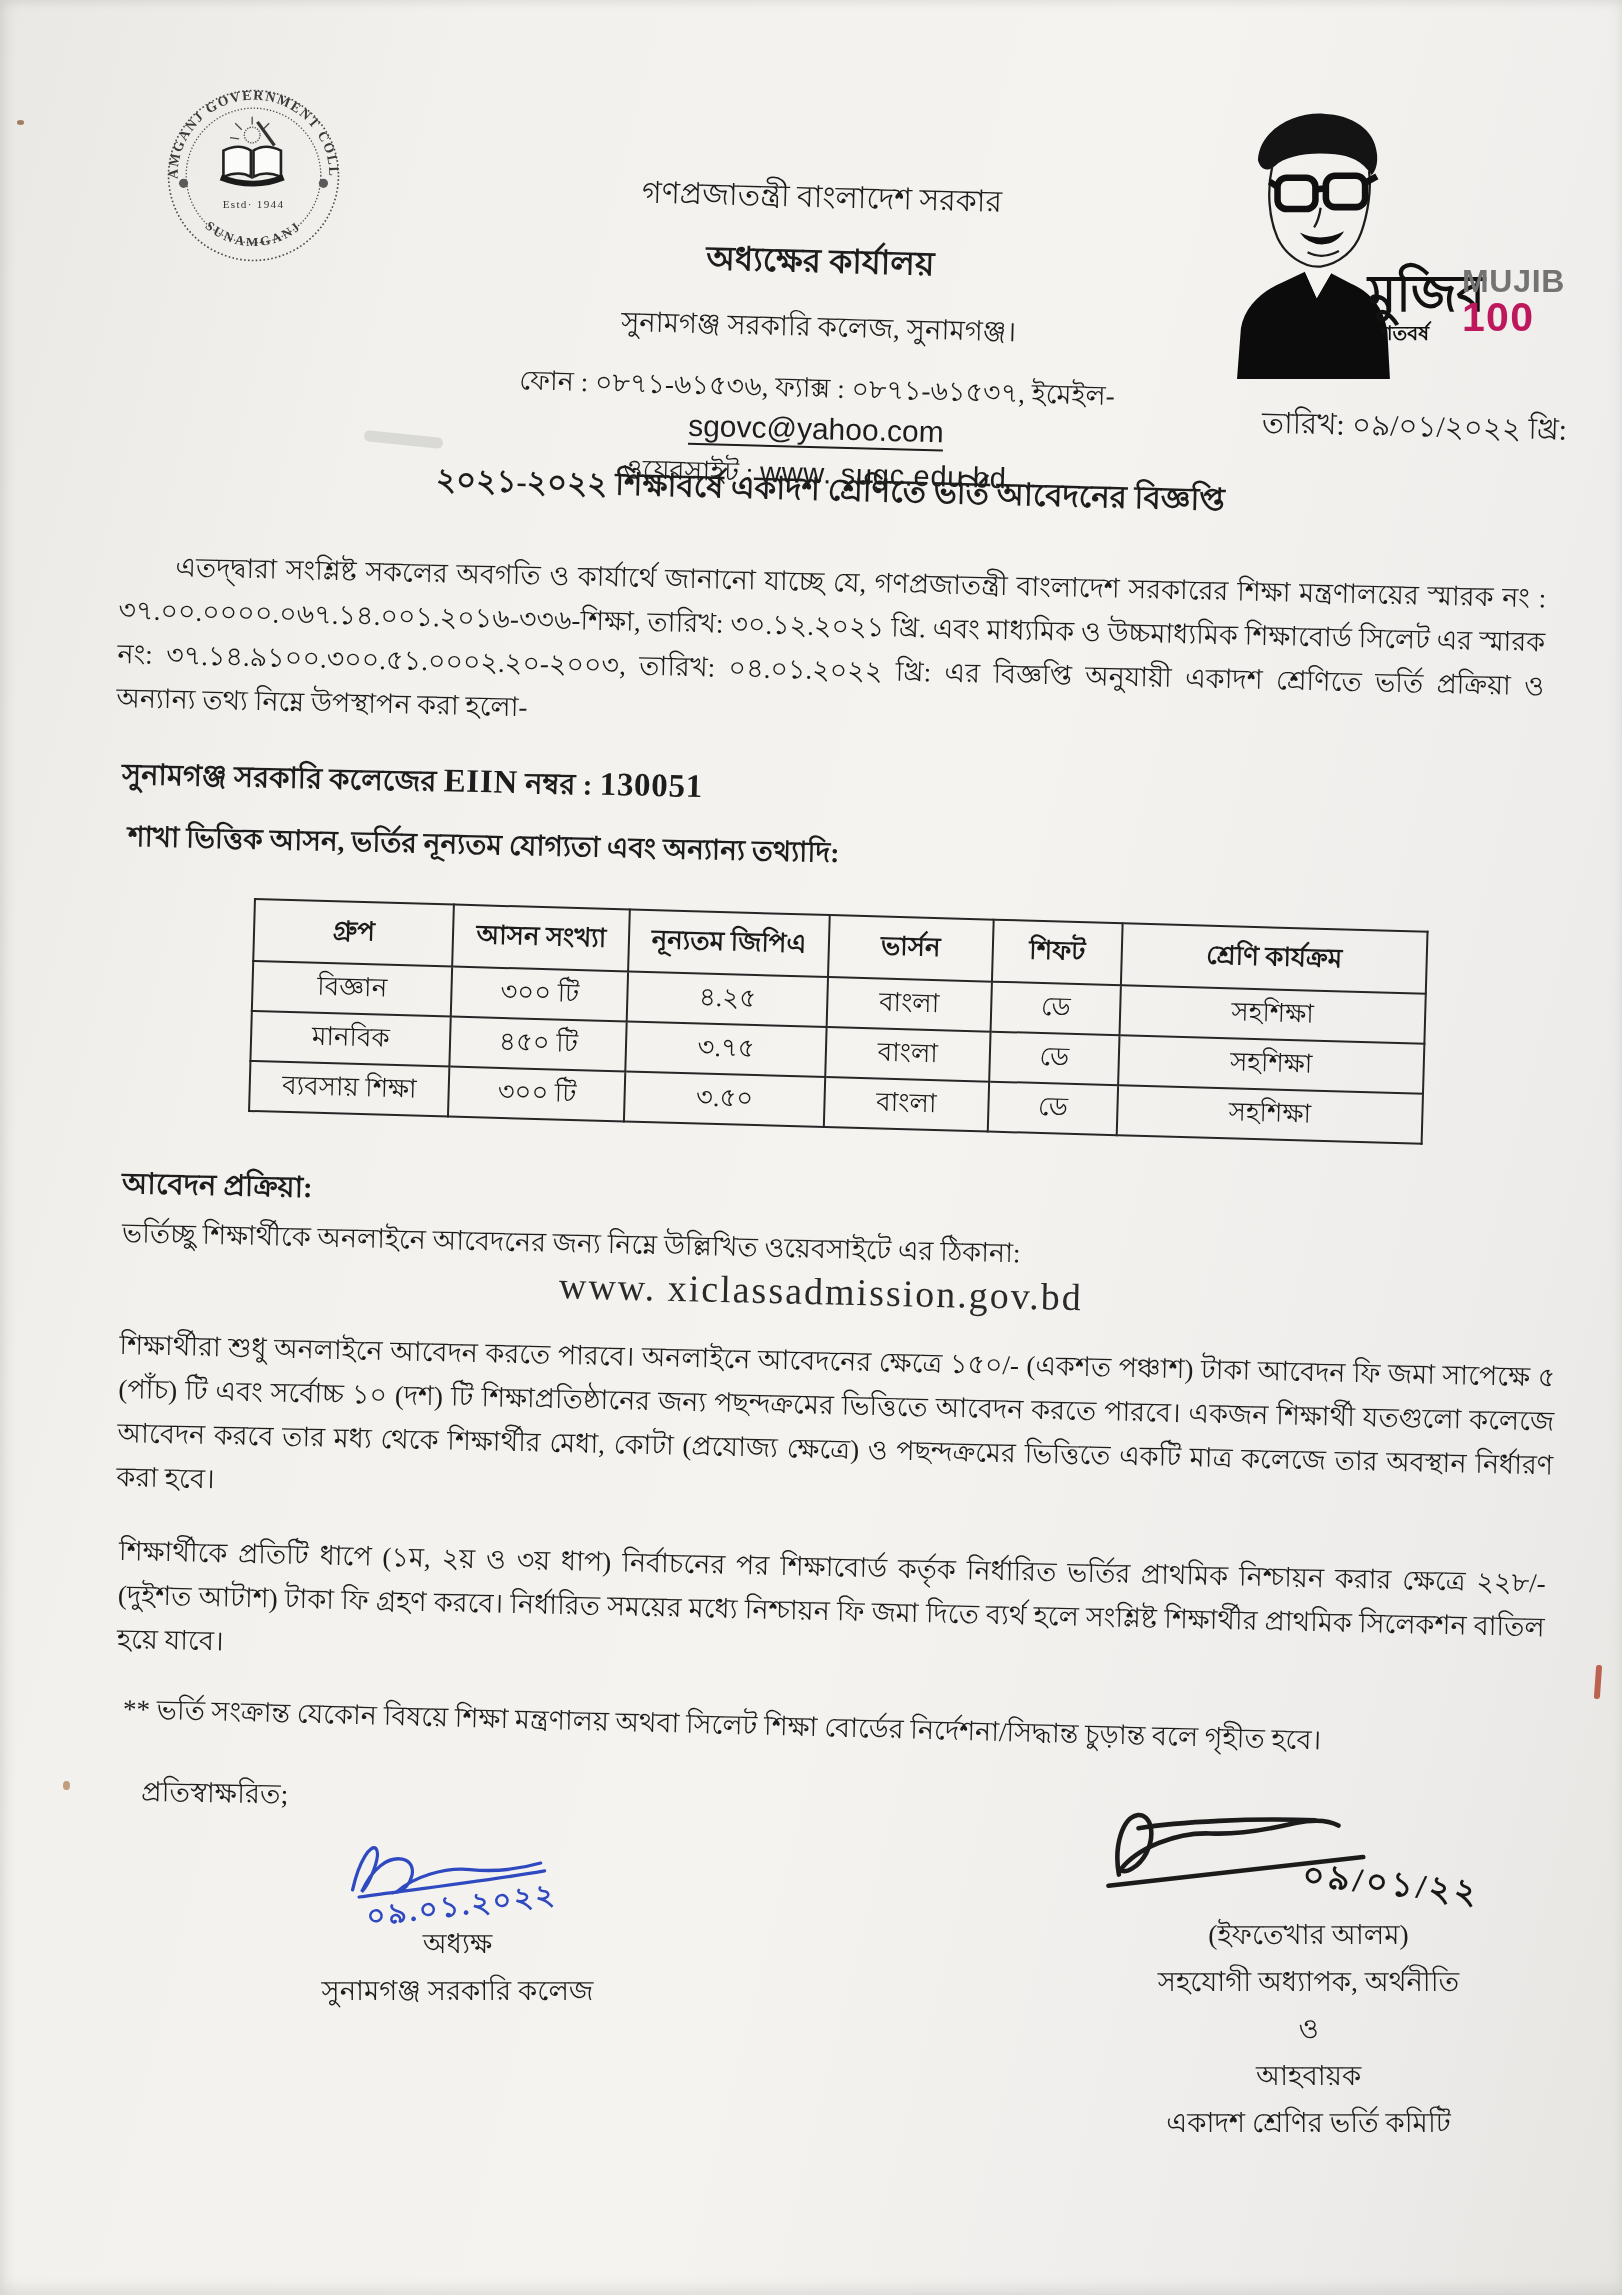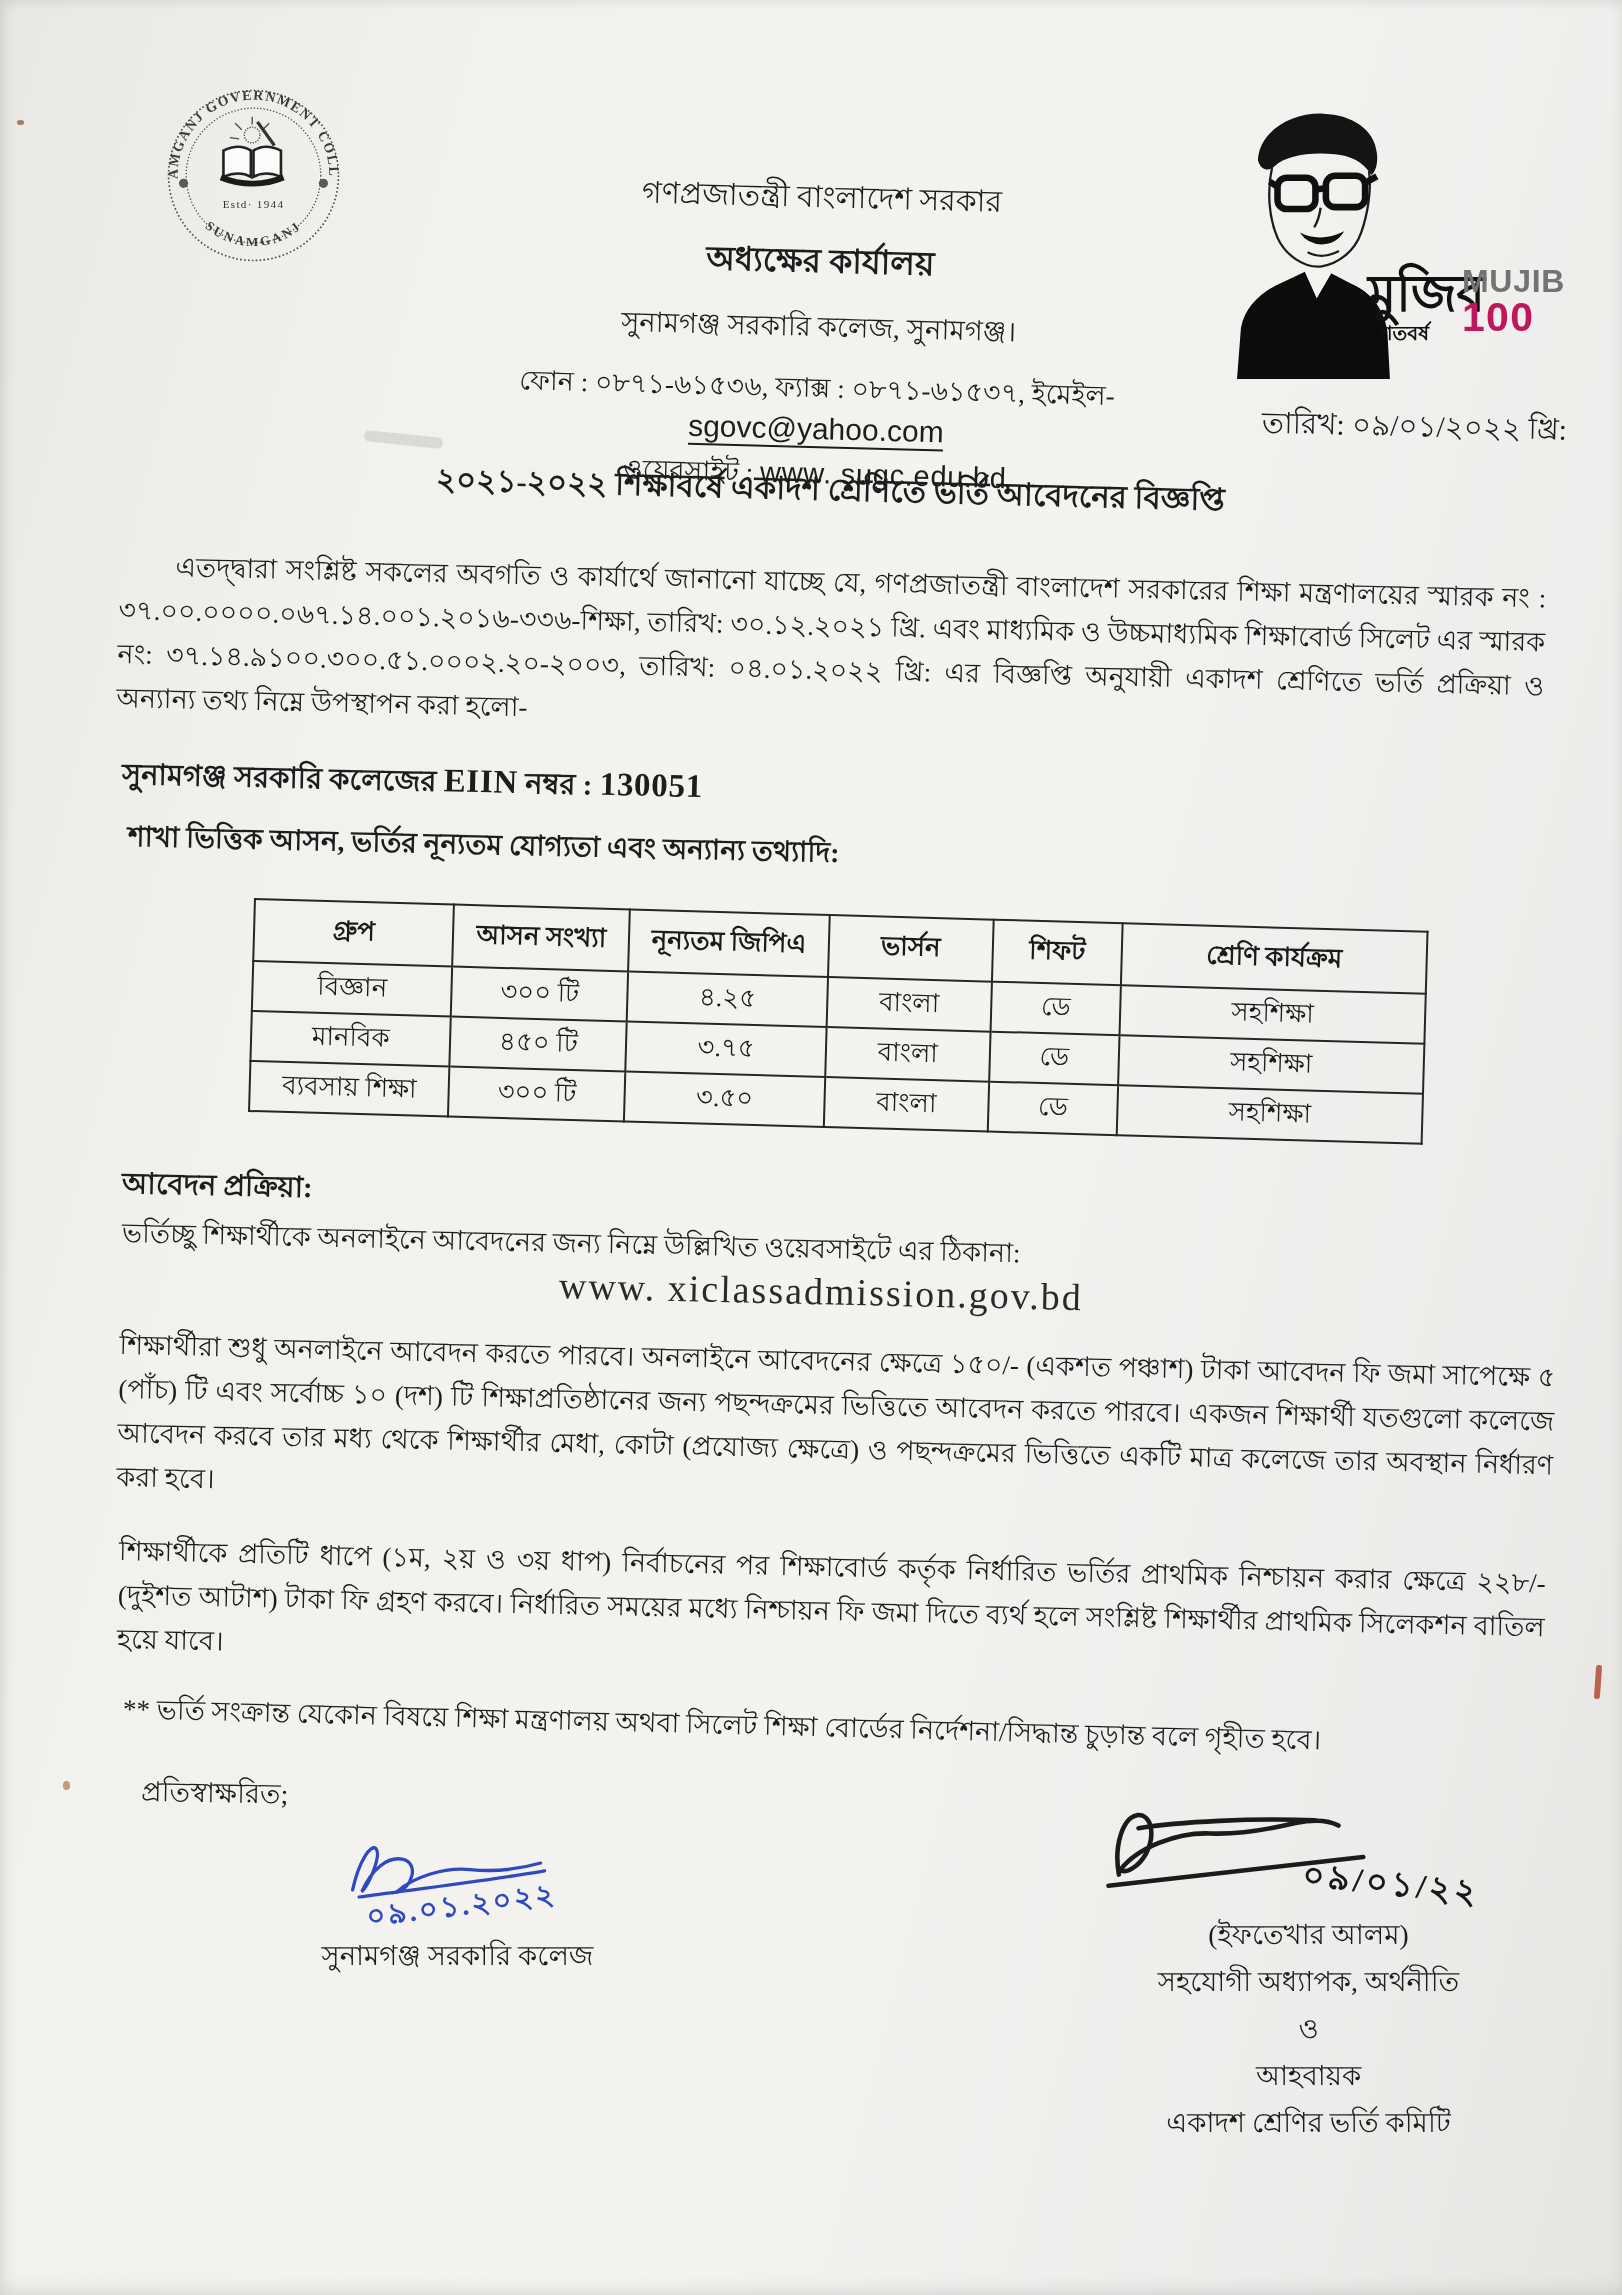--- a/index.html
+++ b/index.html
@@ -207,20 +207,21 @@
 <div class="abs sig-block" style="left:196px;top:1834px;width:523px;">
   <div style="position:relative;height:98px;">
     <svg class="abs" style="left:137px;top:0;" width="222" height="79" viewBox="0 0 340 120">
       <g fill="none" stroke="#2f49c0" stroke-width="5" stroke-linecap="round">
         <path d="M 30,85 C 40,40 58,14 66,22 C 74,32 56,76 44,88 C 60,52 84,34 106,38 C 134,44 120,84 98,88 C 122,66 170,50 210,54 C 250,58 290,52 318,44"></path>
         <path d="M 40,96 C 110,86 220,74 324,56"></path>
       </g>
     </svg>
     <span class="hand-date blue abs" style="left:170px;top:48px;transform:rotate(-7deg);letter-spacing:2.6px;">০৯.০১.২০২২</span>
   </div>
+  <div class="sig-line bn" style="margin-top:-11.8px;">অধ্যক্ষ</div>
   <div class="sig-line bn">সুনামগঞ্জ সরকারি কলেজ</div>
 </div>
 
 <div class="abs sig-block" style="left:1001px;top:1806px;width:615px;">
   <div style="position:relative;height:105px;">
     <svg class="abs" style="left:98px;top:0;" width="275" height="98" viewBox="0 0 420 150">
       <g fill="none" stroke="#1b1b1b" stroke-width="7" stroke-linecap="round">
         <path d="M 30,105 C 22,60 36,18 58,14 C 80,12 86,44 72,72 C 60,94 40,104 32,98 C 58,64 118,40 170,42 C 214,44 258,36 300,26 C 330,20 352,22 366,30"></path>
         <path d="M 60,34 C 120,24 240,18 330,22"></path>
         <path d="M 14,122 C 100,112 240,96 404,78"></path>

